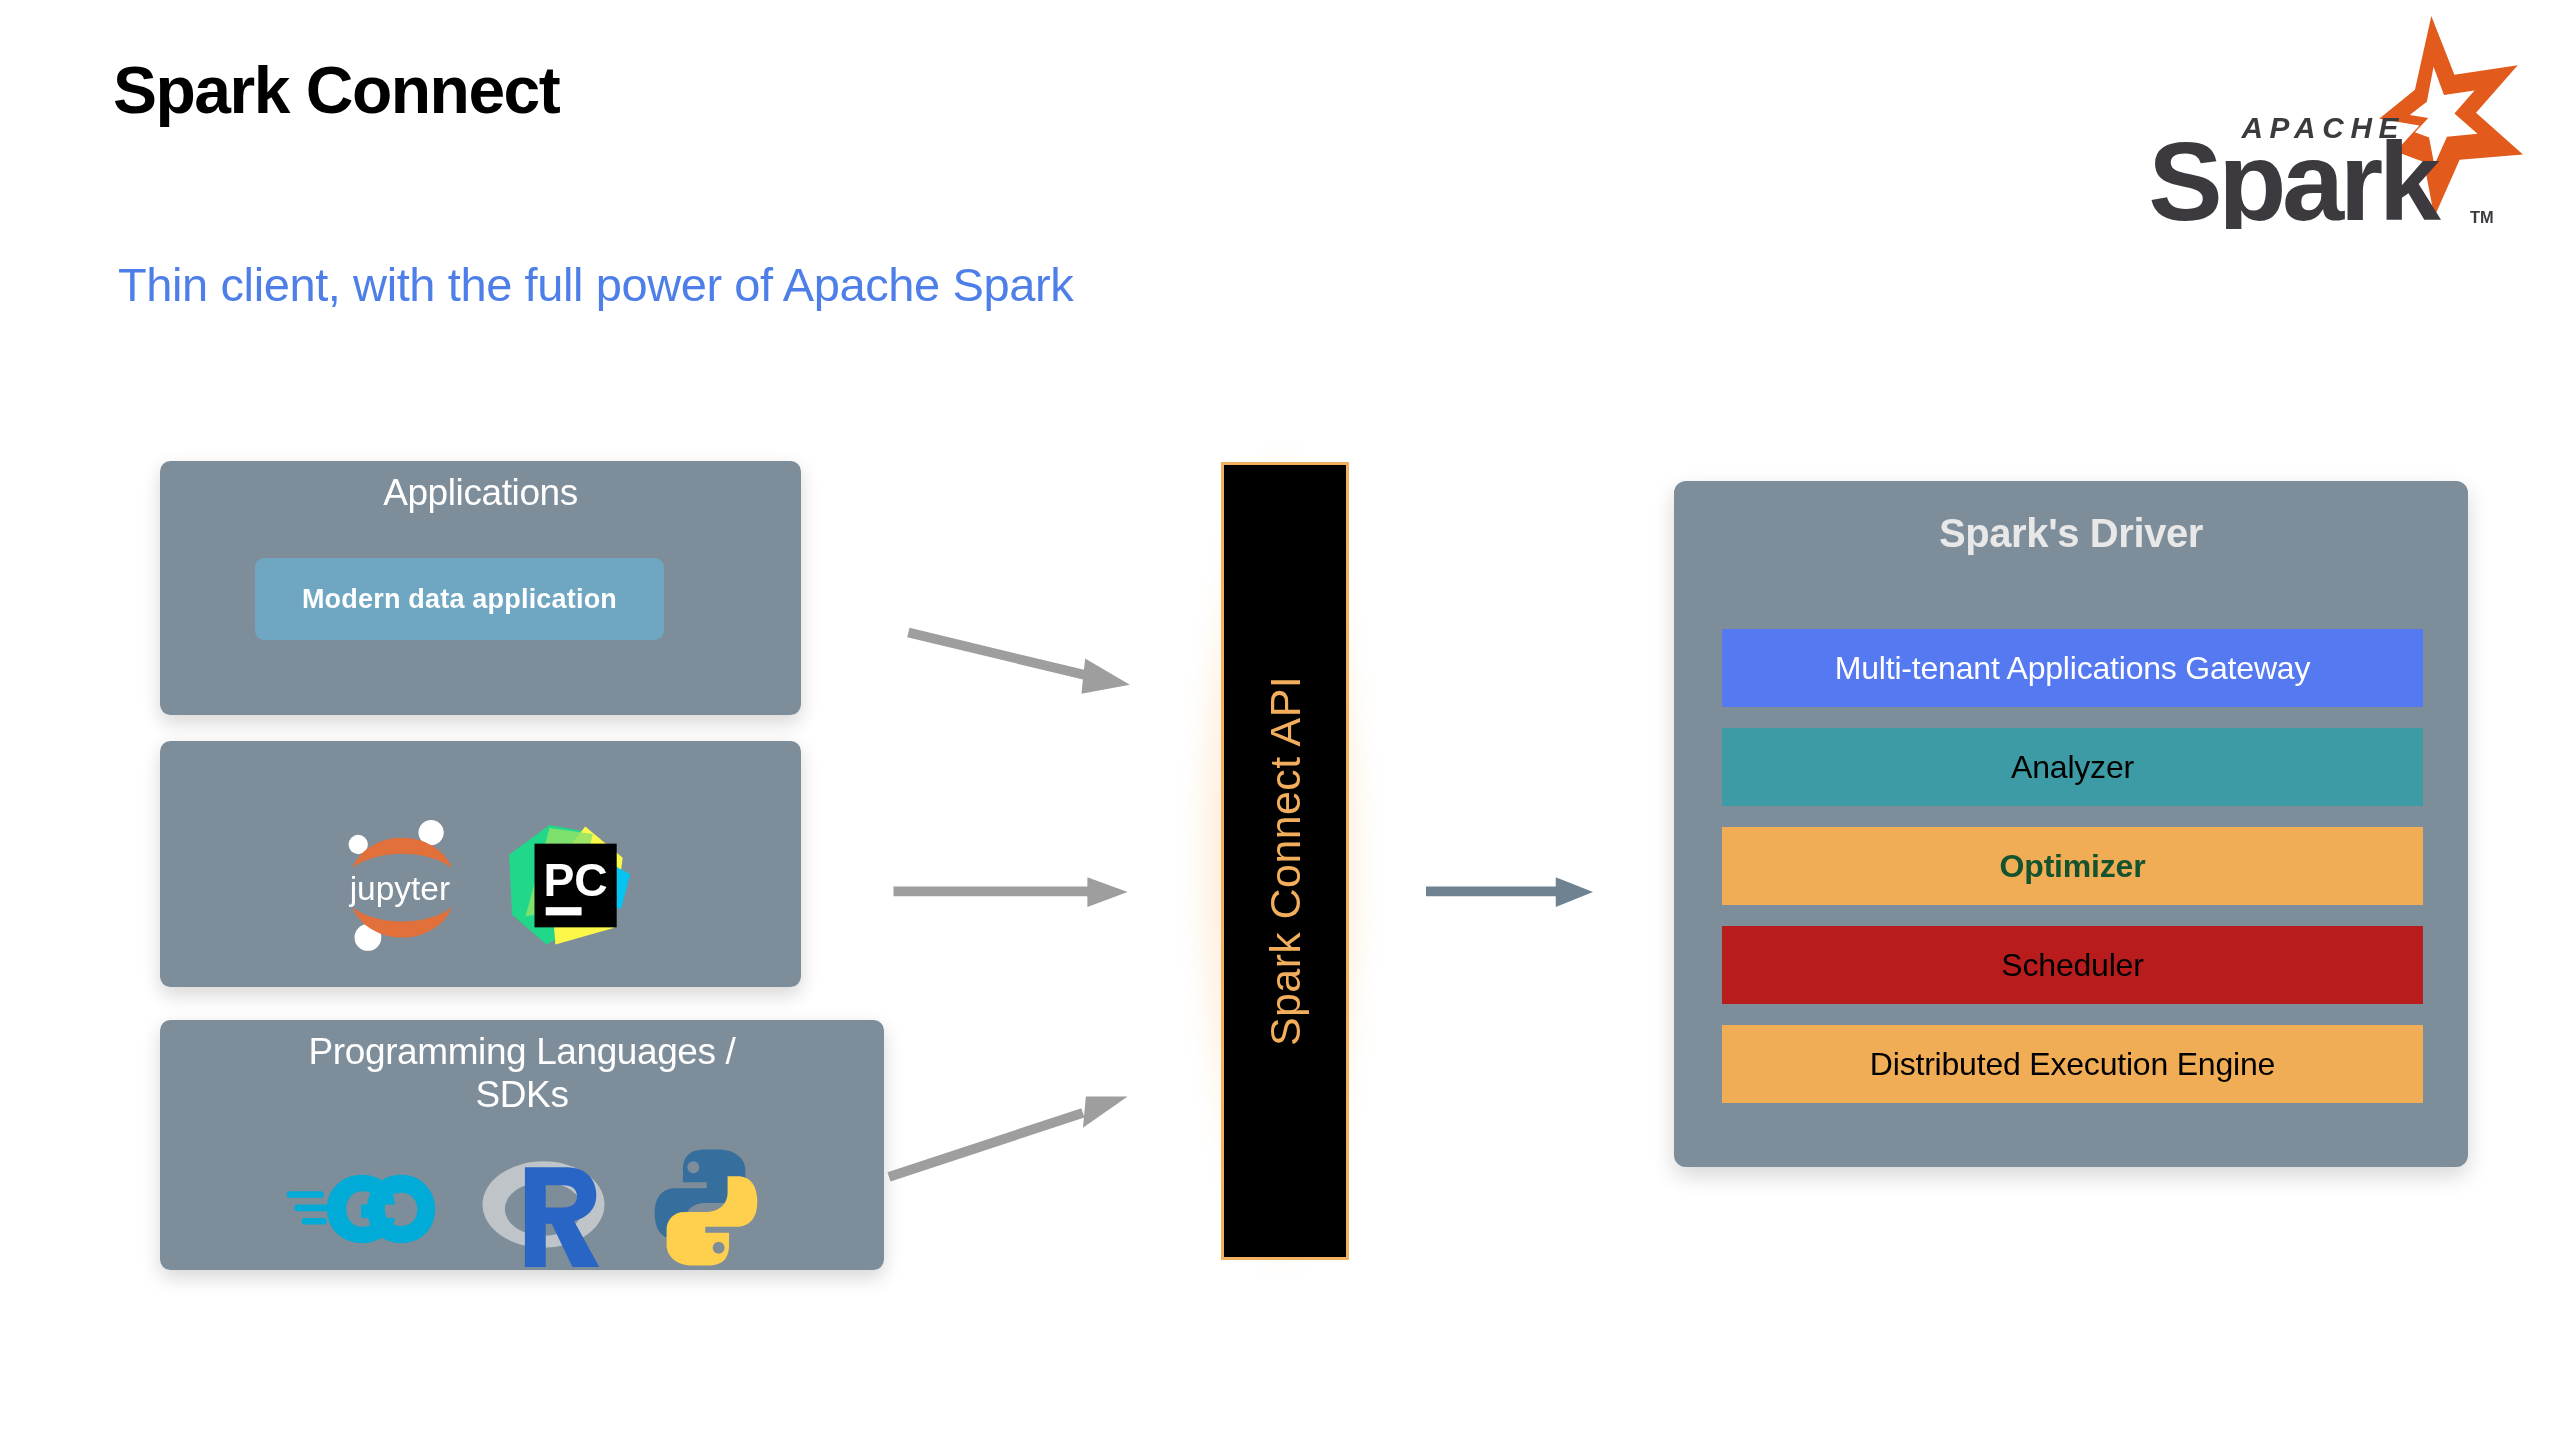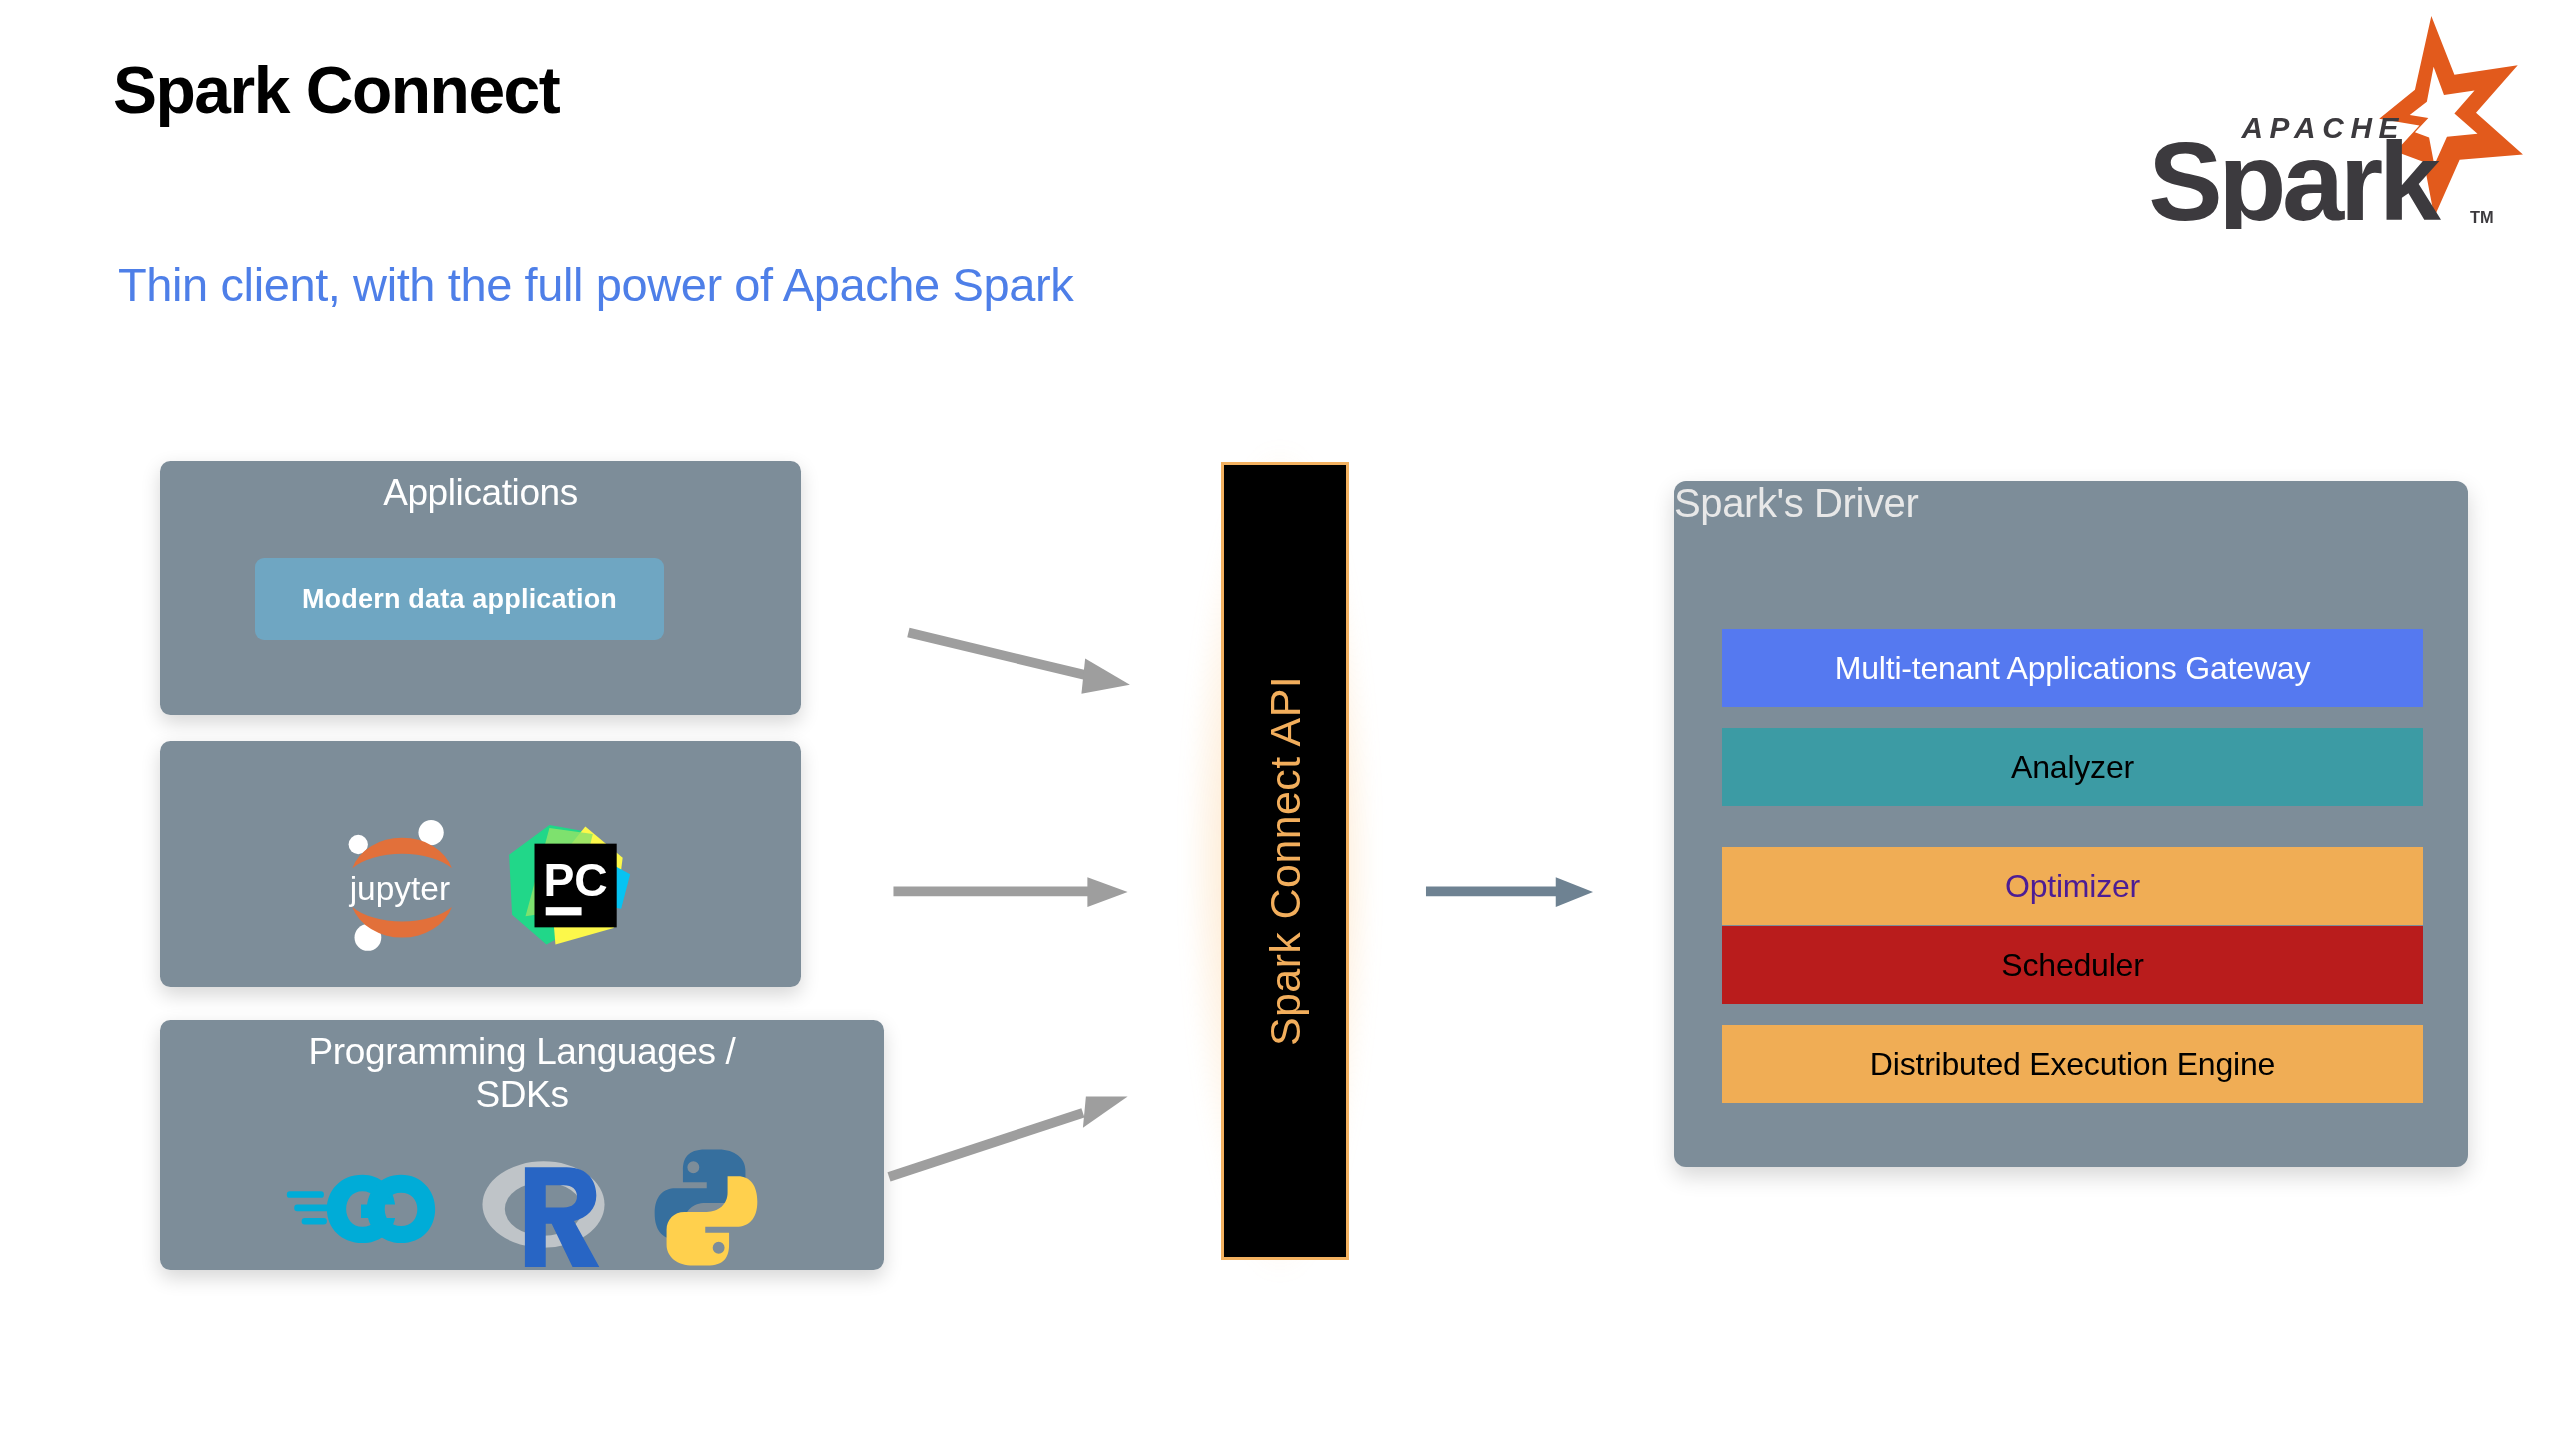--- a/index.html
+++ b/index.html
@@ -76,32 +76,32 @@
   }
 
   
   #driver-panel {
     position: absolute; left: 1674px; top: 481px;
     width: 794px; height: 686px;
     background: #7D8D99; border-radius: 12px;
     box-shadow: 0 9px 22.4px rgba(0,0,0,0.16);
   }
   #driver-title {
-    text-align: left; 
-    font-size: 40px; font-weight: 400; color: #E8E8E8;
+    text-align: center; padding-top: 30px;
+    font-size: 40px; font-weight: 700; color: #E8E8E8;
     letter-spacing: -0.4px;
   }
   .driver-layer {
     position: absolute; left: 48px; width: 701px; height: 78px;
     display: flex; align-items: center; justify-content: center;
     font-size: 32px; letter-spacing: -0.2px;
   }
   .driver-layer.l0 { top: 148px; background: #5579F0; color: #ffffff; font-weight: 400; }
   .driver-layer.l1 { top: 247px; background: #3C9BA4; color: #000000; font-weight: 400; }
-  .driver-layer.l2 { top: 366px; background: #F0AD55; color: #4c1d95; font-weight: 400; }
+  .driver-layer.l2 { top: 346px; background: #F0AD55; color: #14532d; font-weight: 700; }
   .driver-layer.l3 { top: 445px; background: #b91c1c; color: #000000; font-weight: 400; }
   .driver-layer.l4 { top: 544px; background: #F0AD55; color: #000000; font-weight: 700; }
   .driver-layer.l4 { font-weight: 400; }
 
   
   #arrows { position: absolute; left: 0; top: 0; width: 2576px; height: 1447px; pointer-events: none; }
 </style>
 </head>
 <body>
 

